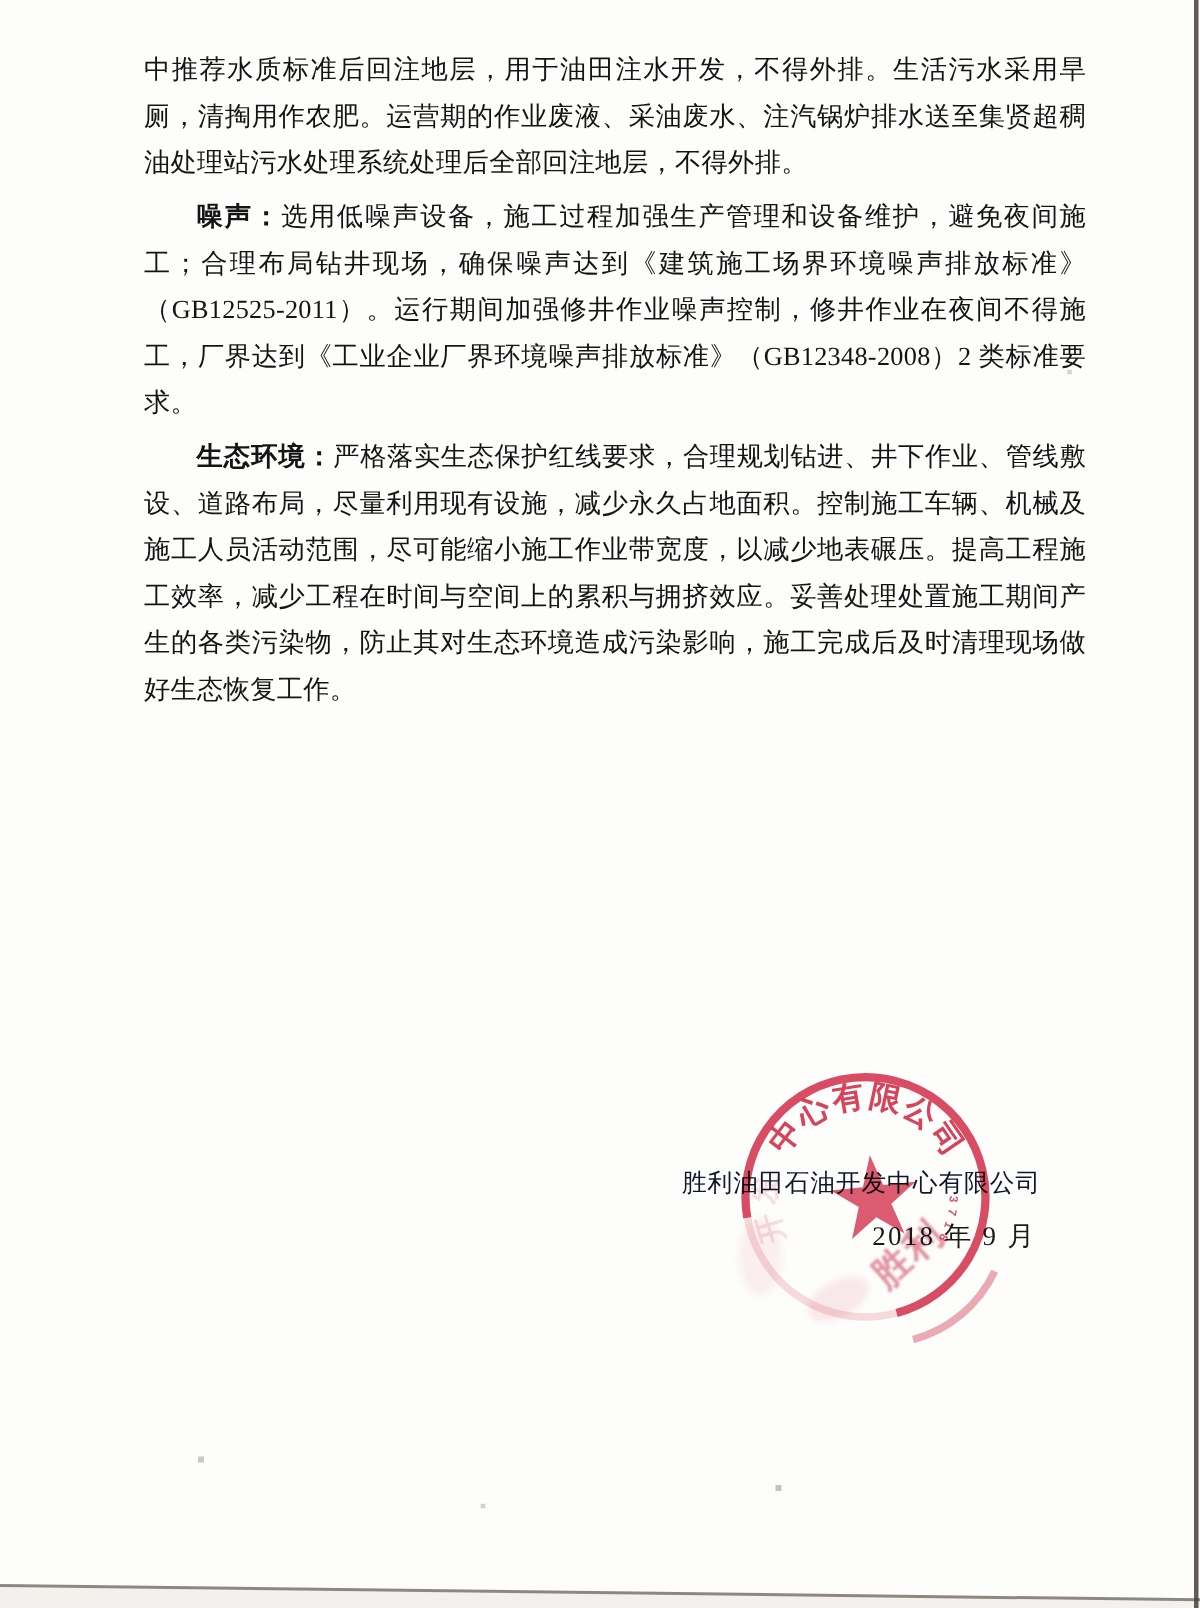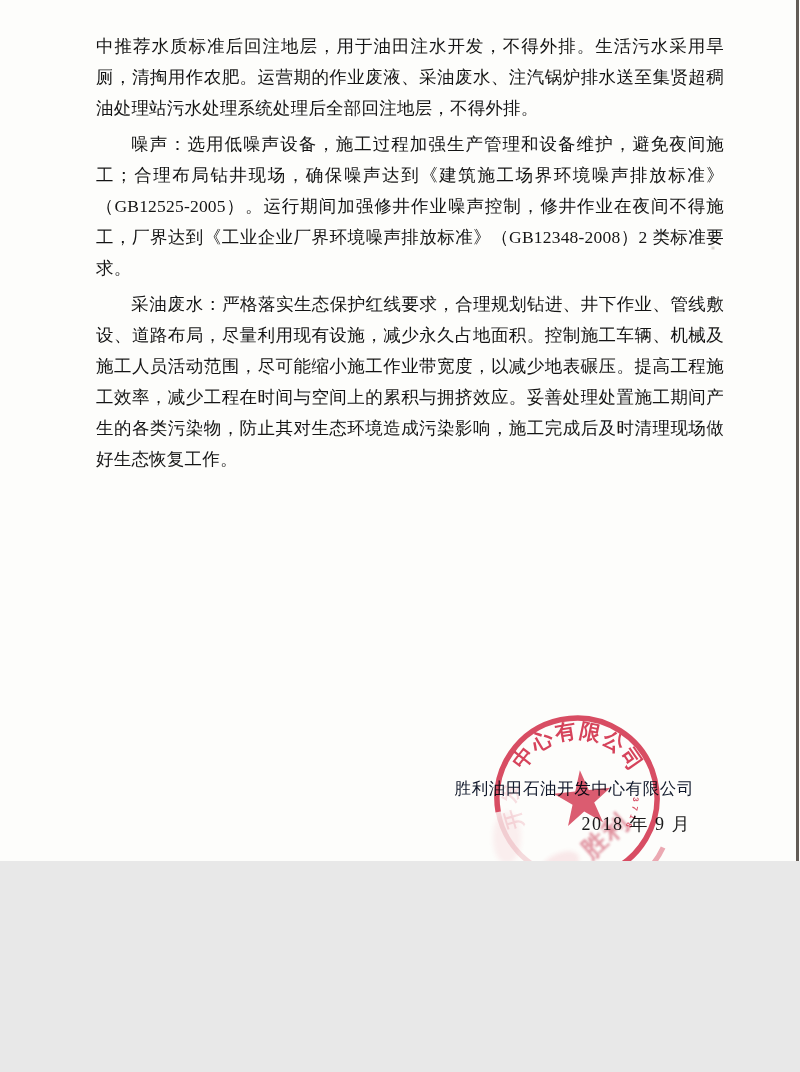--- a/index.html
+++ b/index.html
@@ -1,38 +1,38 @@
 <!DOCTYPE html>
 <html><head>
 <meta charset="utf-8">
 <style>
   html,body{margin:0;padding:0;background:#e8e8e8;}
   .page{
     position:relative;
-    width:800px;height:861px;
+    width:800px;height:1072px;
     background:#fdfdfb;
     overflow:hidden;
     font-family:"Liberation Serif","DejaVu Serif",serif;
   }
   
   .text-block{
     position:absolute;
     left:96px;top:31px;width:628px;
     font-size:17.5px;
     line-height:31px;
     color:#141414;
     text-align:justify;
     letter-spacing:.2px;
   }
   .para{margin:0;text-indent:2em;}
   .para.cont{text-indent:0;}
   .para + .para{margin-top:5px;}
   .para .lead{
     font-family:"Liberation Sans","DejaVu Sans",sans-serif;
-    font-weight:400;
+    font-weight:700;
     letter-spacing:.5px;
   }
   
   .sig-company{
     position:absolute;top:780px;right:106px;
     font-size:16.5px;line-height:17px;color:#0f172a;
     letter-spacing:.6px;white-space:nowrap;
   }
   .sig-date{
     position:absolute;top:816px;right:109px;
@@ -72,25 +72,25 @@
   }
 </style>
 </head>
 <body>
 
 <div class="page">
 
   <main class="text-block">
     <p class="para cont"><b class="lead"></b><span>中推荐水质标准后回注地层，用于油田注水开发，不得外排。生活污水采用旱厕，清掏用作农肥。运营期的作业废液、采油废水、注汽锅炉排水送至集贤超稠油处理站污水处理系统处理后全部回注地层，不得外排。</span></p>
 
-    <p class="para"><b class="lead">噪声：</b><span>选用低噪声设备，施工过程加强生产管理和设备维护，避免夜间施工；合理布局钻井现场，确保噪声达到《建筑施工场界环境噪声排放标准》（GB12525-2005）。运行期间加强修井作业噪声控制，修井作业在夜间不得施工，厂界达到《工业企业厂界环境噪声排放标准》（GB12348-2008）2 类标准要求。</span></p>
+    <p class="para"><b class="lead">噪声：</b><span>选用低噪声设备，施工过程加强生产管理和设备维护，避免夜间施工；合理布局钻井现场，确保噪声达到《建筑施工场界环境噪声排放标准》（GB12525-2011）。运行期间加强修井作业噪声控制，修井作业在夜间不得施工，厂界达到《工业企业厂界环境噪声排放标准》（GB12348-2008）2 类标准要求。</span></p>
 
 
 
-    <p class="para"><b class="lead">采油废水：</b><span>严格落实生态保护红线要求，合理规划钻进、井下作业、管线敷设、道路布局，尽量利用现有设施，减少永久占地面积。控制施工车辆、机械及施工人员活动范围，尽可能缩小施工作业带宽度，以减少地表碾压。提高工程施工效率，减少工程在时间与空间上的累积与拥挤效应。妥善处理处置施工期间产生的各类污染物，防止其对生态环境造成污染影响，施工完成后及时清理现场做好生态恢复工作。</span></p>
+    <p class="para"><b class="lead">生态环境：</b><span>严格落实生态保护红线要求，合理规划钻进、井下作业、管线敷设、道路布局，尽量利用现有设施，减少永久占地面积。控制施工车辆、机械及施工人员活动范围，尽可能缩小施工作业带宽度，以减少地表碾压。提高工程施工效率，减少工程在时间与空间上的累积与拥挤效应。妥善处理处置施工期间产生的各类污染物，防止其对生态环境造成污染影响，施工完成后及时清理现场做好生态恢复工作。</span></p>
   </main>
 
   <div class="sig-company">胜利油田石油开发中心有限公司</div>
   <div class="sig-date">2018 年 9 月</div>
 
   <svg class="seal" viewBox="0 0 230 240" aria-hidden="true">
     <g class="ink">
 
       <path d="M31.2 123.9 A80 80 0 1 1 130.7 187.3" fill="none" stroke="#d5344f" stroke-width="5.5" opacity="0.88"></path>
 

